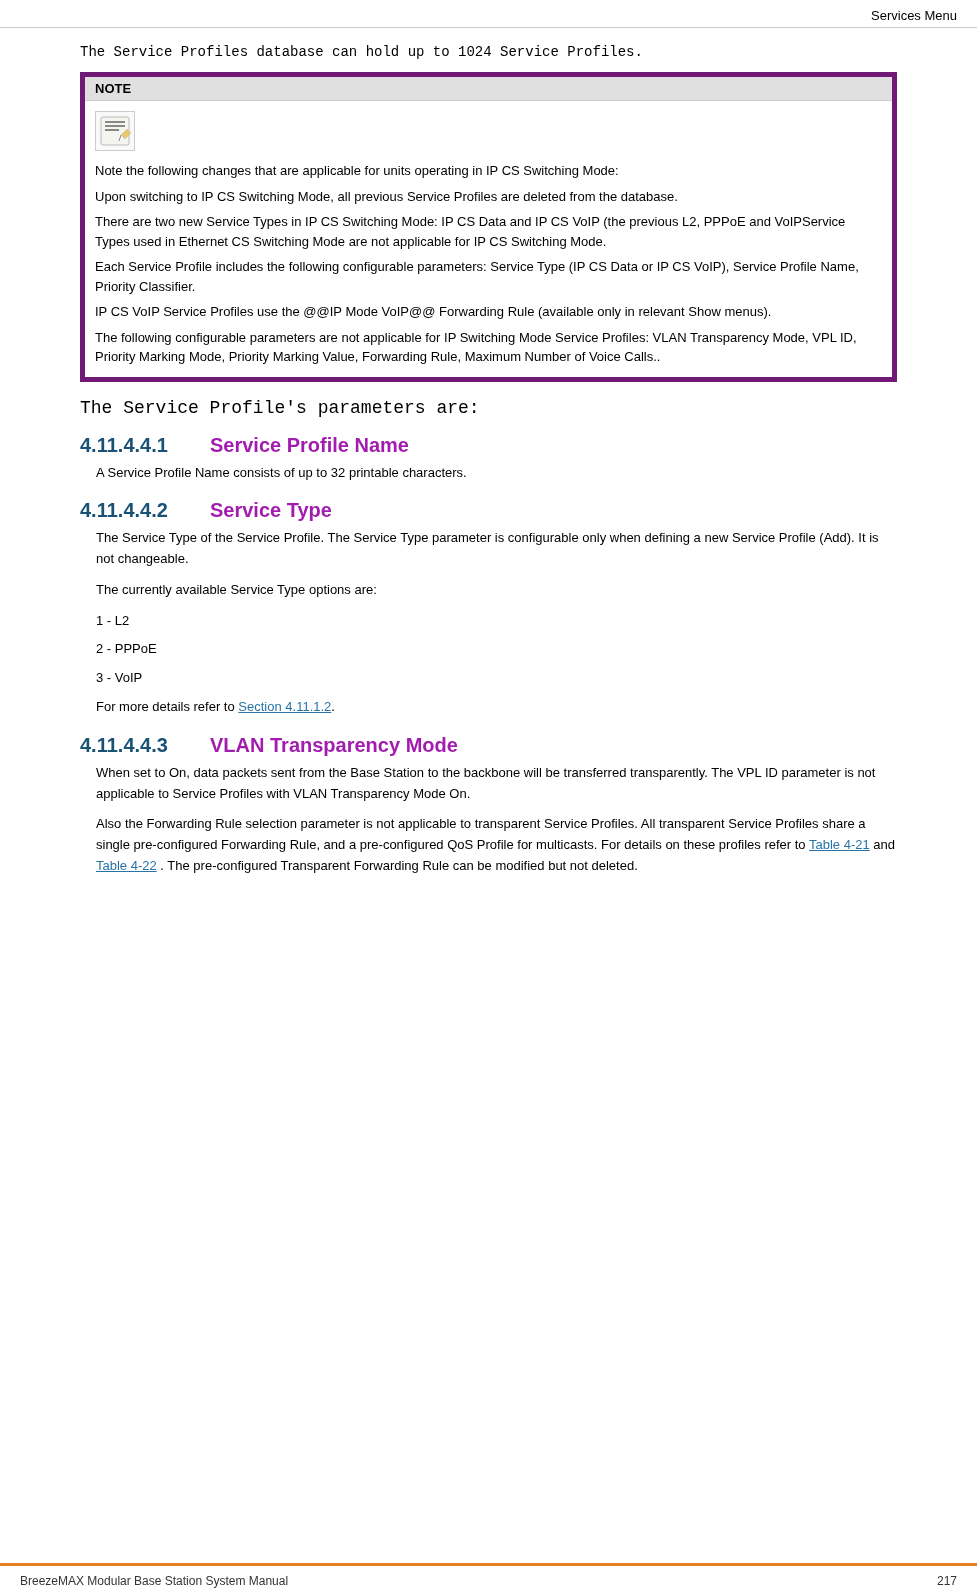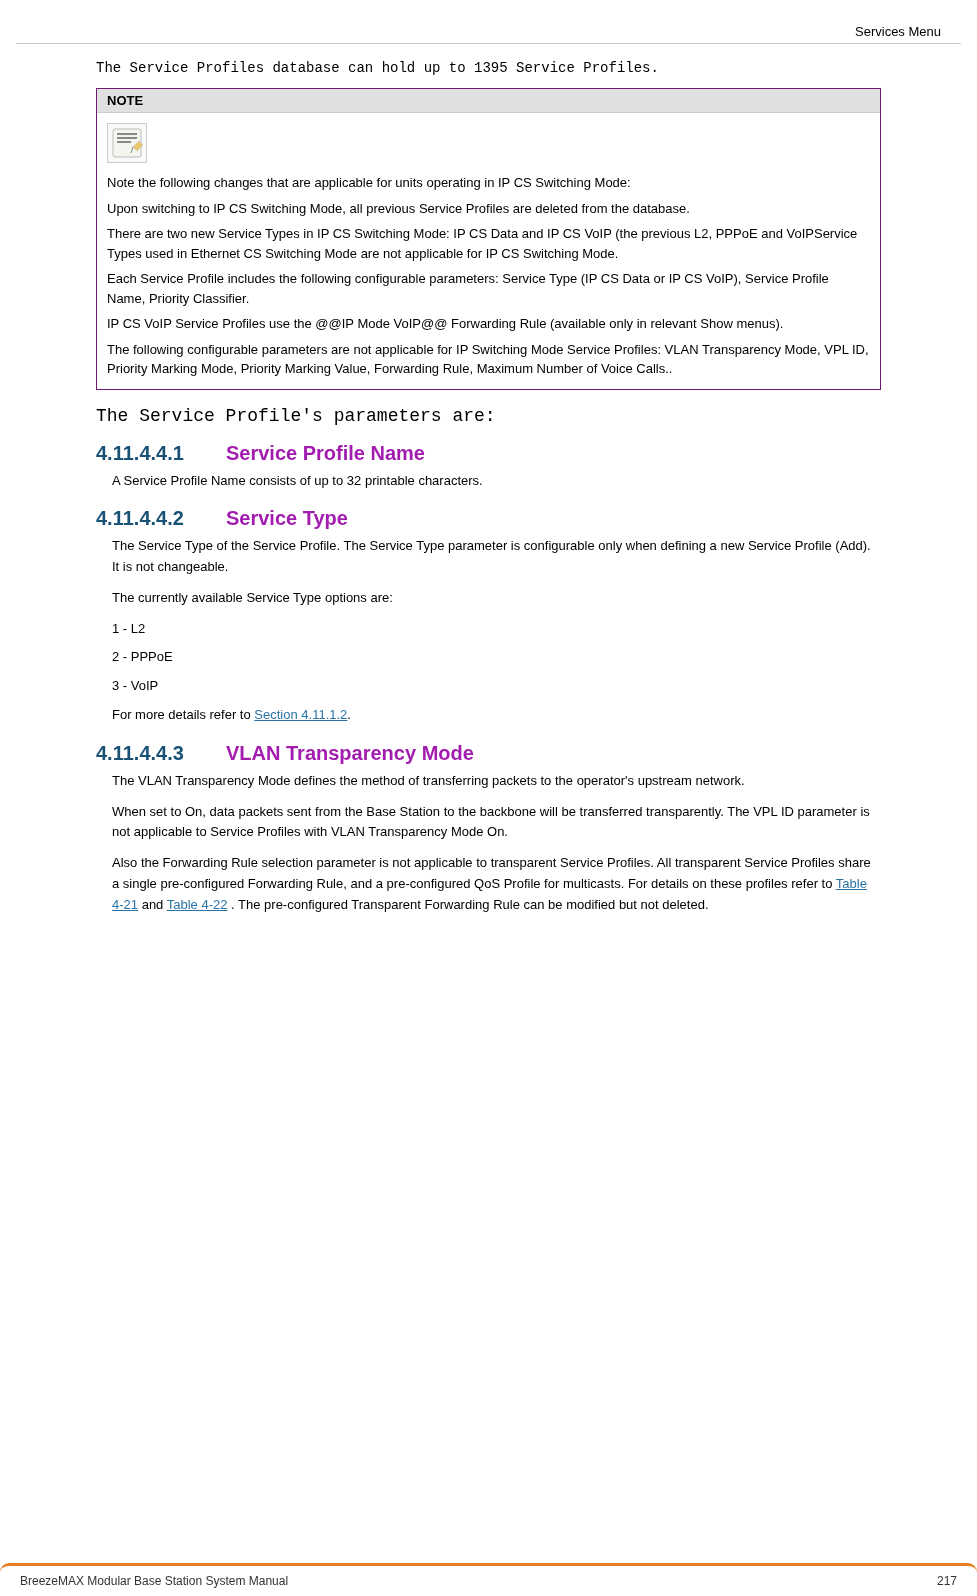--- a/index.html
+++ b/index.html
@@ -9,21 +9,21 @@
       color: #000;
       background: #fff;
       width: 977px;
       min-height: 1596px;
       position: relative;
     }
     .page-container {
       width: 977px;
       min-height: 1596px;
       position: relative;
-      padding: 16px;
+      padding: 0;
     }
     
     .page-header {
       display: flex;
       justify-content: flex-end;
       padding: 8px 20px 4px 20px;
       border-bottom: 1px solid #ccc;
     }
     .header-title {
       font-size: 13px;
@@ -34,21 +34,21 @@
       padding: 16px 80px 60px 80px;
     }
     .intro-text {
       font-size: 13px;
       margin-bottom: 12px;
       font-family: 'Courier New', monospace;
       font-size: 14px;
     }
     
     .note-box {
-      border: 1px solid #701a75;
+      border: 5px solid #701a75;
       margin-bottom: 16px;
     }
     .note-header {
       background: #e0e0e0;
       padding: 4px 10px;
       font-weight: bold;
       font-size: 13px;
       border-bottom: 1px solid #ccc;
     }
     .note-body {
@@ -127,21 +127,20 @@
     .page-footer {
       position: absolute;
       bottom: 0;
       left: 0;
       right: 0;
       display: flex;
       justify-content: space-between;
       align-items: center;
       padding: 8px 20px;
       border-top: 3px solid #e67e22;
-      border-radius: 9px;
     }
     .footer-left {
       font-size: 12px;
       color: #333;
     }
     .footer-right {
       font-size: 12px;
       color: #333;
     }
     
@@ -154,21 +153,21 @@
 <body>
 
 <div class="page-container">
 
   <div class="page-header">
     <span class="header-title">Services Menu</span>
   </div>
 
   <div class="content-area">
 
-    <p class="intro-text">The Service Profiles database can hold up to 1395 Service Profiles.</p>
+    <p class="intro-text">The Service Profiles database can hold up to 1024 Service Profiles.</p>
 
     <div class="note-box">
       <div class="note-header">NOTE</div>
       <div class="note-body">
         <div class="note-icon">
 
           <svg class="note-icon-svg" viewBox="0 0 36 36">
             <rect x="4" y="4" width="28" height="28" rx="2" fill="#f5f5f0" stroke="#bbb" stroke-width="1"></rect>
             <rect x="8" y="8" width="20" height="2" fill="#888"></rect>
             <rect x="8" y="12" width="20" height="2" fill="#888"></rect>
@@ -218,21 +217,20 @@
         </p>
       </div>
     </div>
 
     <div class="section-block">
       <div class="section-header">
         <span class="section-number">4.11.4.4.3</span>
         <span class="section-title">VLAN Transparency Mode</span>
       </div>
       <div class="section-body">
-        <p>The VLAN Transparency Mode defines the method of transferring packets to the operator's upstream network.</p>
         <p>When set to On, data packets sent from the Base Station to the backbone will be transferred transparently. The VPL ID parameter is not applicable to Service Profiles with VLAN Transparency Mode On.</p>
         <p>
           <span>Also the Forwarding Rule selection parameter is not applicable to transparent Service Profiles. All transparent Service Profiles share a single pre-configured Forwarding Rule, and a pre-configured QoS Profile for multicasts. For details on these profiles refer to</span>
           <span> </span>
           <a class="link-text" href="#">Table 4-21</a>
           <span> and </span>
           <a class="link-text" href="#">Table 4-22</a>
           <span>. The pre-configured Transparent Forwarding Rule can be modified but not deleted.</span>
         </p>
       </div>

